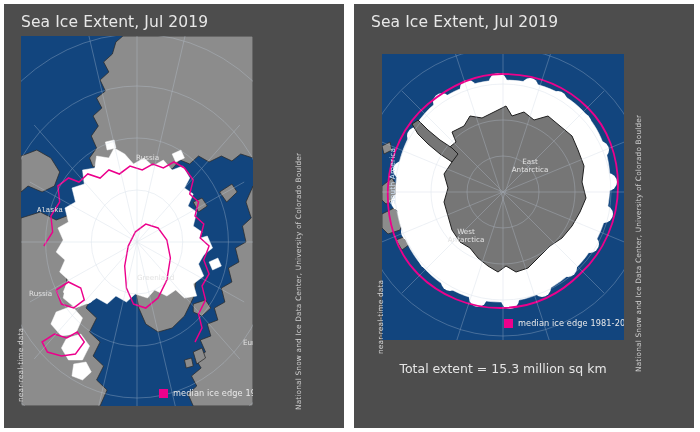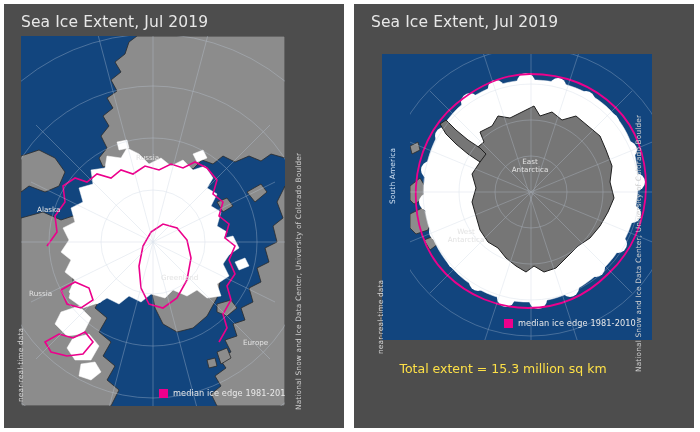--- a/index.html
+++ b/index.html
@@ -25,28 +25,28 @@
     position:absolute;left:17px;top:9px;
     color:#e8e8e8;font-size:15.5px;letter-spacing:.1px;
     white-space:nowrap;
   }
   
   .mapbox{
     position:absolute;
     background:#12457e;
     overflow:hidden;
   }
-  .mapbox.arctic{ left:17px; top:32px; width:264px; height:370px; }
-  .mapbox.antarctic{ left:28px; top:50px; width:242px; height:286px;padding-left:28px; }
+  .mapbox.arctic{ left:17px; top:32px; width:232px; height:370px; }
+  .mapbox.antarctic{ left:28px; top:50px; width:242px; height:286px; }
   .mapsvg{display:block;width:100%;height:100%;}
 
   
   .caption{
     position:absolute;
-    color:#fde047;font-size:12.5px;text-align:center;white-space:nowrap;
+    color:#e5e5e5;font-size:12.5px;text-align:center;white-space:nowrap;
   }
   .caption.arctic{ left:17px; top:404px; width:264px; }
   .caption.antarctic{ left:28px; top:357px; width:242px; }
 
   
   .vtext{
     position:absolute;
     font-size:7.4px;
     white-space:nowrap;
     transform-origin:0 0;
@@ -194,23 +194,23 @@
             <line x1="15" y1="323" x2="249" y2="89"></line>
             <line x1="10" y1="146" x2="254" y2="266"></line>
             <line x1="10" y1="266" x2="254" y2="146"></line>
             <line x1="72" y1="-20" x2="192" y2="432"></line>
             <line x1="192" y1="-20" x2="72" y2="432"></line>
           </g>
         </g>
       </svg>
 
       <div class="mlabel" style="left:115px;top:118px;">Russia</div>
-      <div class="mlabel" style="left:16px;top:170px;">Alaska</div>
+      <div class="mlabel" style="left:16px;top:170px;font-family:Liberation Mono, monospace;">Alaska</div>
       <div class="mlabel" style="left:8px;top:254px;">Russia</div>
-      <div class="mlabel" style="left:140px;top:238px;">Greenland</div>
+      <div class="mlabel" style="left:116px;top:238px;">Greenland</div>
       <div class="mlabel" style="left:222px;top:292px;margin-top:11px;">Europe</div>
 
       <div class="legend" style="left:138px;top:352px;">
         <span class="swatch"></span>
         <span class="lbl">median ice edge 1981-2010</span>
       </div>
     </div>
 
     <div class="vtext left" style="left:12px;top:398px;">near-real-time data</div>
 

